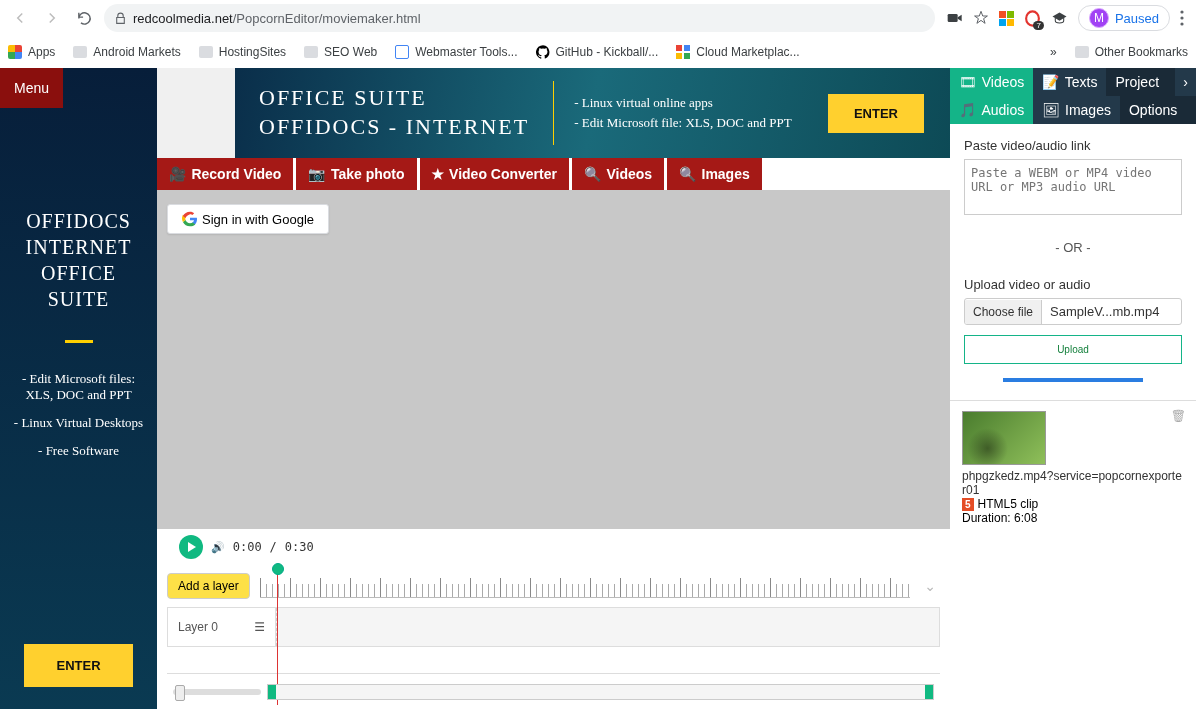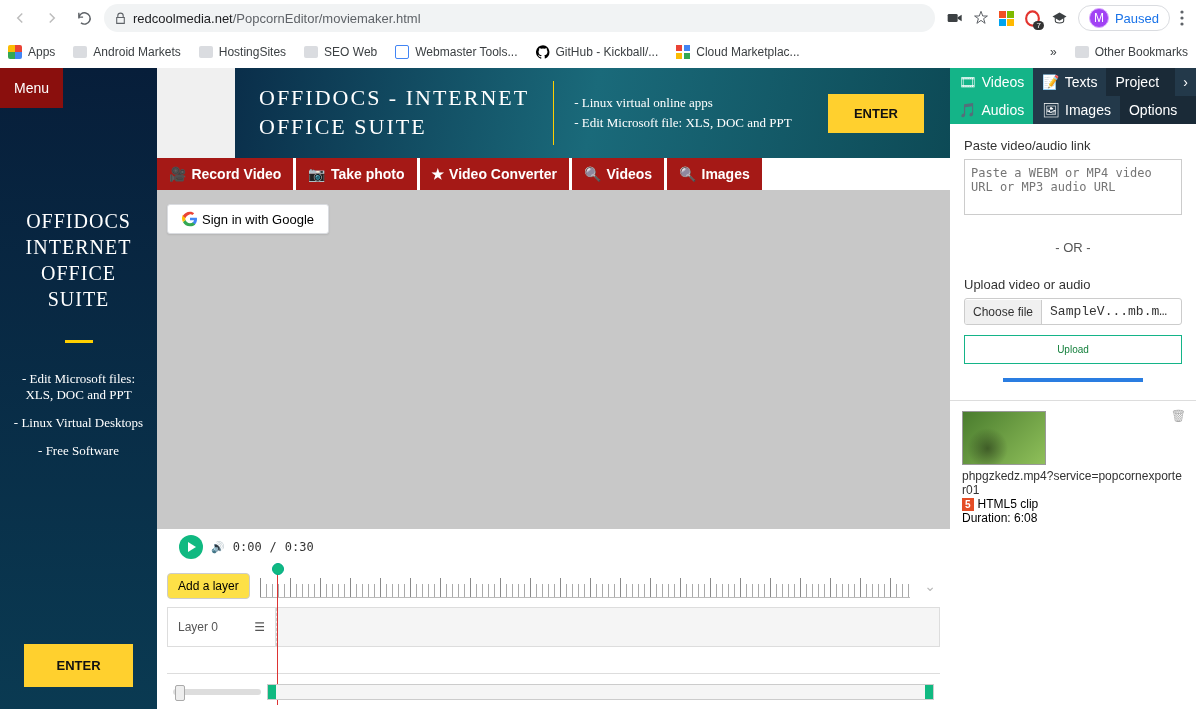--- a/index.html
+++ b/index.html
@@ -81,21 +81,21 @@
 .tab.green { background:#14b488; }
 .tab.dark { background:#23394a; }
 .tab.darker { background:#1a2a37; }
 .tab.arrow { background:#23394a; padding:6px 8px;}
 .rp-body { padding:14px; font-size:13px; color:#333;}
 .rp-label { font-size:13px; margin-bottom:6px;}
 .rp-textarea { width:100%; height:56px; border:1px solid #ccc; padding:6px; font-family: monospace; font-size:12px; color:#888; resize:none;}
 .rp-or { text-align:center; margin:22px 0; color:#555;}
 .file-row { display:flex; align-items:center; border:1px solid #ccc; border-radius:3px; overflow:hidden; font-size:13px;}
 .choose-file { background:#f0f0f0; border-right:1px solid #ccc; padding:5px 8px; font-size:12px;}
-.file-name { padding:5px 8px; flex:1; white-space:nowrap; overflow:hidden; text-overflow:ellipsis;font-family:Liberation Mono, monospace;}
+.file-name { padding:5px 8px; flex:1; white-space:nowrap; overflow:hidden; text-overflow:ellipsis;}
 .upload-btn { width:100%; border:1px solid #14b488; color:#15803d; background:#fff; padding:8px; font-size:10px; margin-top:10px;}
 .progress { height:4px; background:#2a7de1; width:140px; margin:14px auto 4px;}
 .clip-card { border-top:1px solid #ddd; padding:10px 12px; font-size:12px; position:relative;}
 .thumb { width:84px; height:54px; background: linear-gradient(135deg,#4a7c2e,#8fbf5a); border:1px solid #999; margin-bottom:4px; position:relative;}
 .thumb::after{content:'';position:absolute;inset:0; background: radial-gradient(circle at 30% 70%, rgba(0,0,0,.4) 0, transparent 30%);}
 .trash { position:absolute; top:8px; right:10px; color:#aaa; font-size:12px;}
 .h5-badge { display:inline-block; background:#e44d26; color:#fff; font-size:10px; padding:1px 3px; margin-right:4px; font-weight:bold;}
 .clip-title { word-break:break-all; color:#333;}
 svg { display:block;}
 </style>
@@ -233,22 +233,22 @@
         <div>- Linux Virtual Desktops</div>
         <div>- Free Software</div>
       </div>
     </div>
     <div class="enter-btn">ENTER</div>
   </div>
 
   <div class="centercol">
     <div class="banner">
       <div class="banner-title">
+        <div>OFFICE SUITE</div>
         <div>OFFIDOCS - INTERNET</div>
-        <div>OFFICE SUITE</div>
       </div>
       <div class="banner-sep"></div>
       <div class="banner-feats">
         <div>- Linux virtual online apps</div>
         <div>- Edit Microsoft file: XLS, DOC and PPT</div>
       </div>
       <div class="banner-enter">ENTER</div>
     </div>
 
     <div class="redbar">

